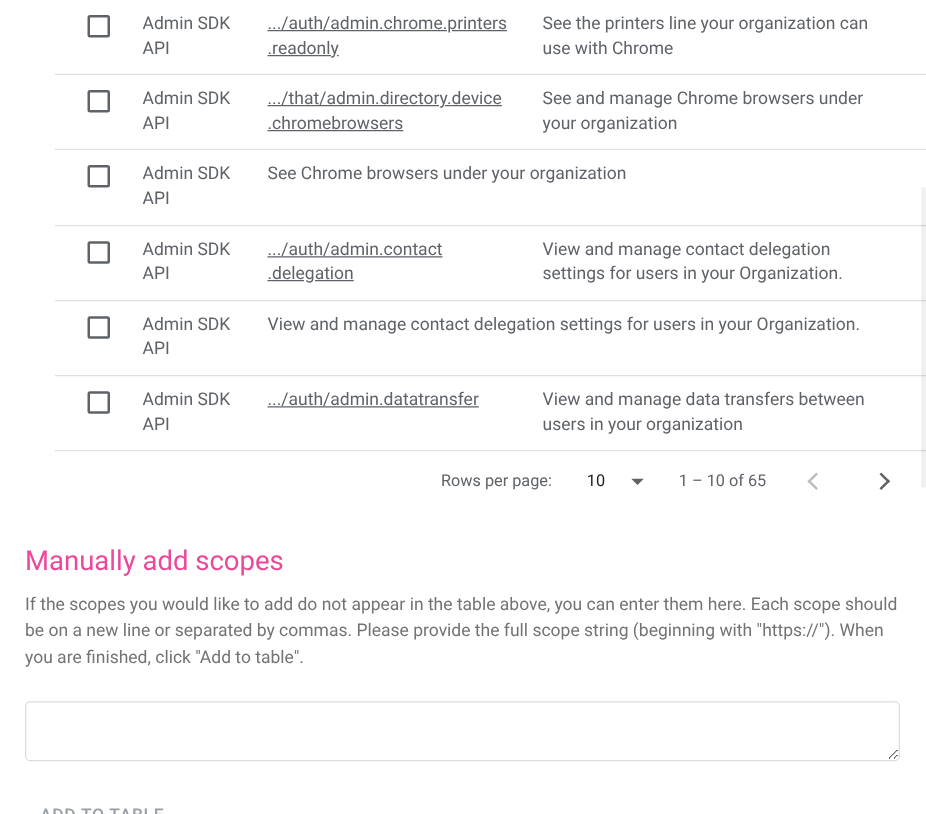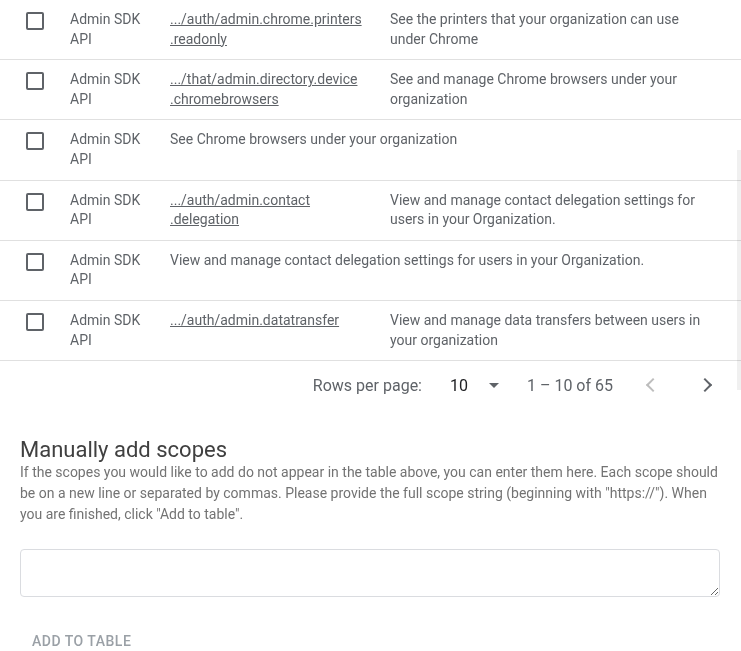--- a/index.html
+++ b/index.html
@@ -10,20 +10,21 @@
       background: #fff;
       width: 741px;
       position: relative;
     }
     .table { width: 100%; }
     .row {
       display: flex;
       border-bottom: 1px solid #e0e0e0;
       padding: 10px 0 10px 0;
       align-items: flex-start;
+      margin-left: 44px;
     }
     .cell-check {
       width: 70px;
       display: flex;
       justify-content: center;
       padding-top: 2px;
     }
     .checkbox {
       width: 18px;
       height: 18px;
@@ -51,21 +52,21 @@
       line-height: 1.4;
       padding-right: 24px;
     }
     .pagination {
       display: flex;
       justify-content: flex-end;
       align-items: center;
       padding: 12px 24px;
       color: #5f6368;
       gap: 28px;
-      font-size: 16px;
+      font-size: 13px;
     }
     .rows-select {
       display: flex;
       align-items: center;
       gap: 21px;
       color: #202124;
       cursor: pointer;
     }
     .rows-select .num { font-weight: 400; }
     .caret-down {
@@ -86,21 +87,22 @@
     }
     .chev.left { transform: rotate(-135deg); border-color: #bdbdbd; }
     .chev.right { transform: rotate(45deg); }
     .section {
       padding: 0 20px;
       margin-top: 28px;
     }
     .section h2 {
       font-size: 22px;
       font-weight: 400;
-      color: #404040;
+      color: #ec4899;
+      margin-bottom: 12px;
     }
     .section p {
       color: #737373;
       line-height: 1.5;
       margin-bottom: 24px;
       font-size: 14px;
     }
     .scope-textarea {
       width: 700px;
       height: 48px;
@@ -134,21 +136,21 @@
 </head>
 <body>
 
 <div class="table">
   <div class="row">
     <div class="cell-check">
         <div class="checkbox"></div>
       </div>
     <div class="cell-api">Admin SDK API</div>
     <div class="cell-scope">.../auth/admin.chrome.printers .readonly</div>
-    <div class="cell-desc">See the printers that your organization can use under Chrome</div>
+    <div class="cell-desc">See the printers line your organization can use with Chrome</div>
   </div>
   <div class="row">
     <div class="cell-check">
         <div class="checkbox"></div>
       </div>
     <div class="cell-api">Admin SDK API</div>
     <div class="cell-scope">.../that/admin.directory.device .chromebrowsers</div>
     <div class="cell-desc">See and manage Chrome browsers under your organization</div>
   </div>
   <div class="row">

